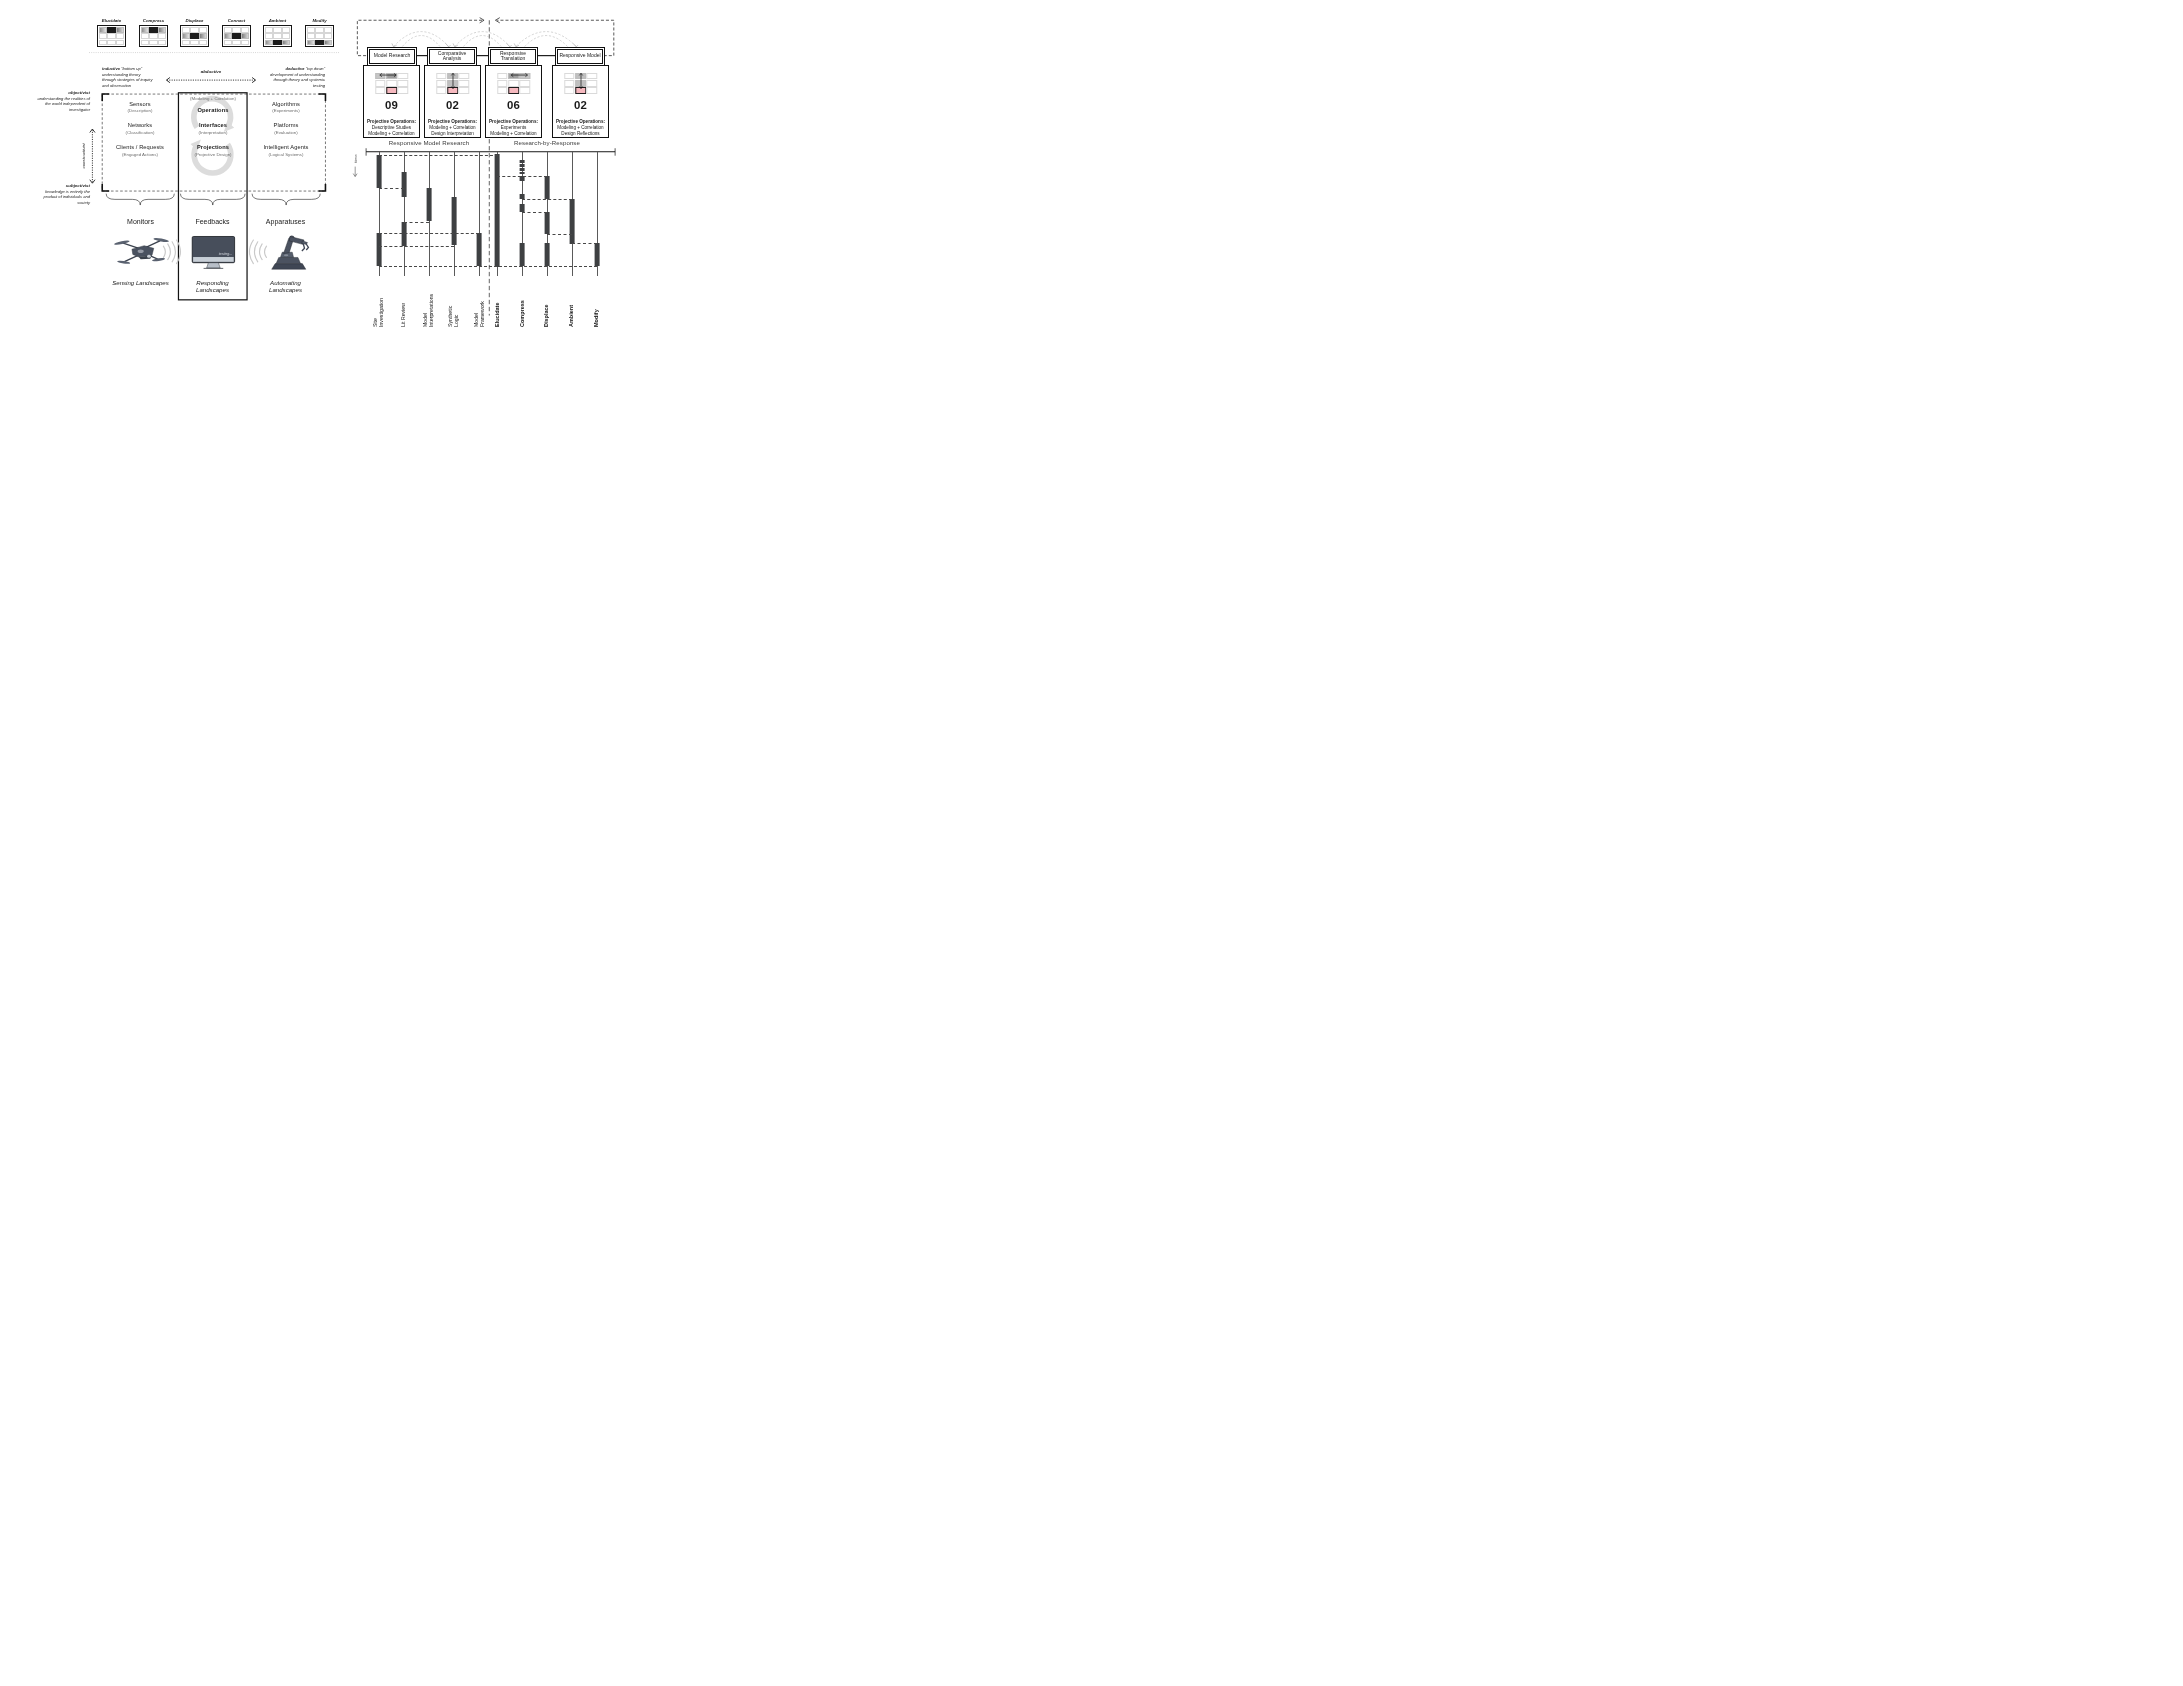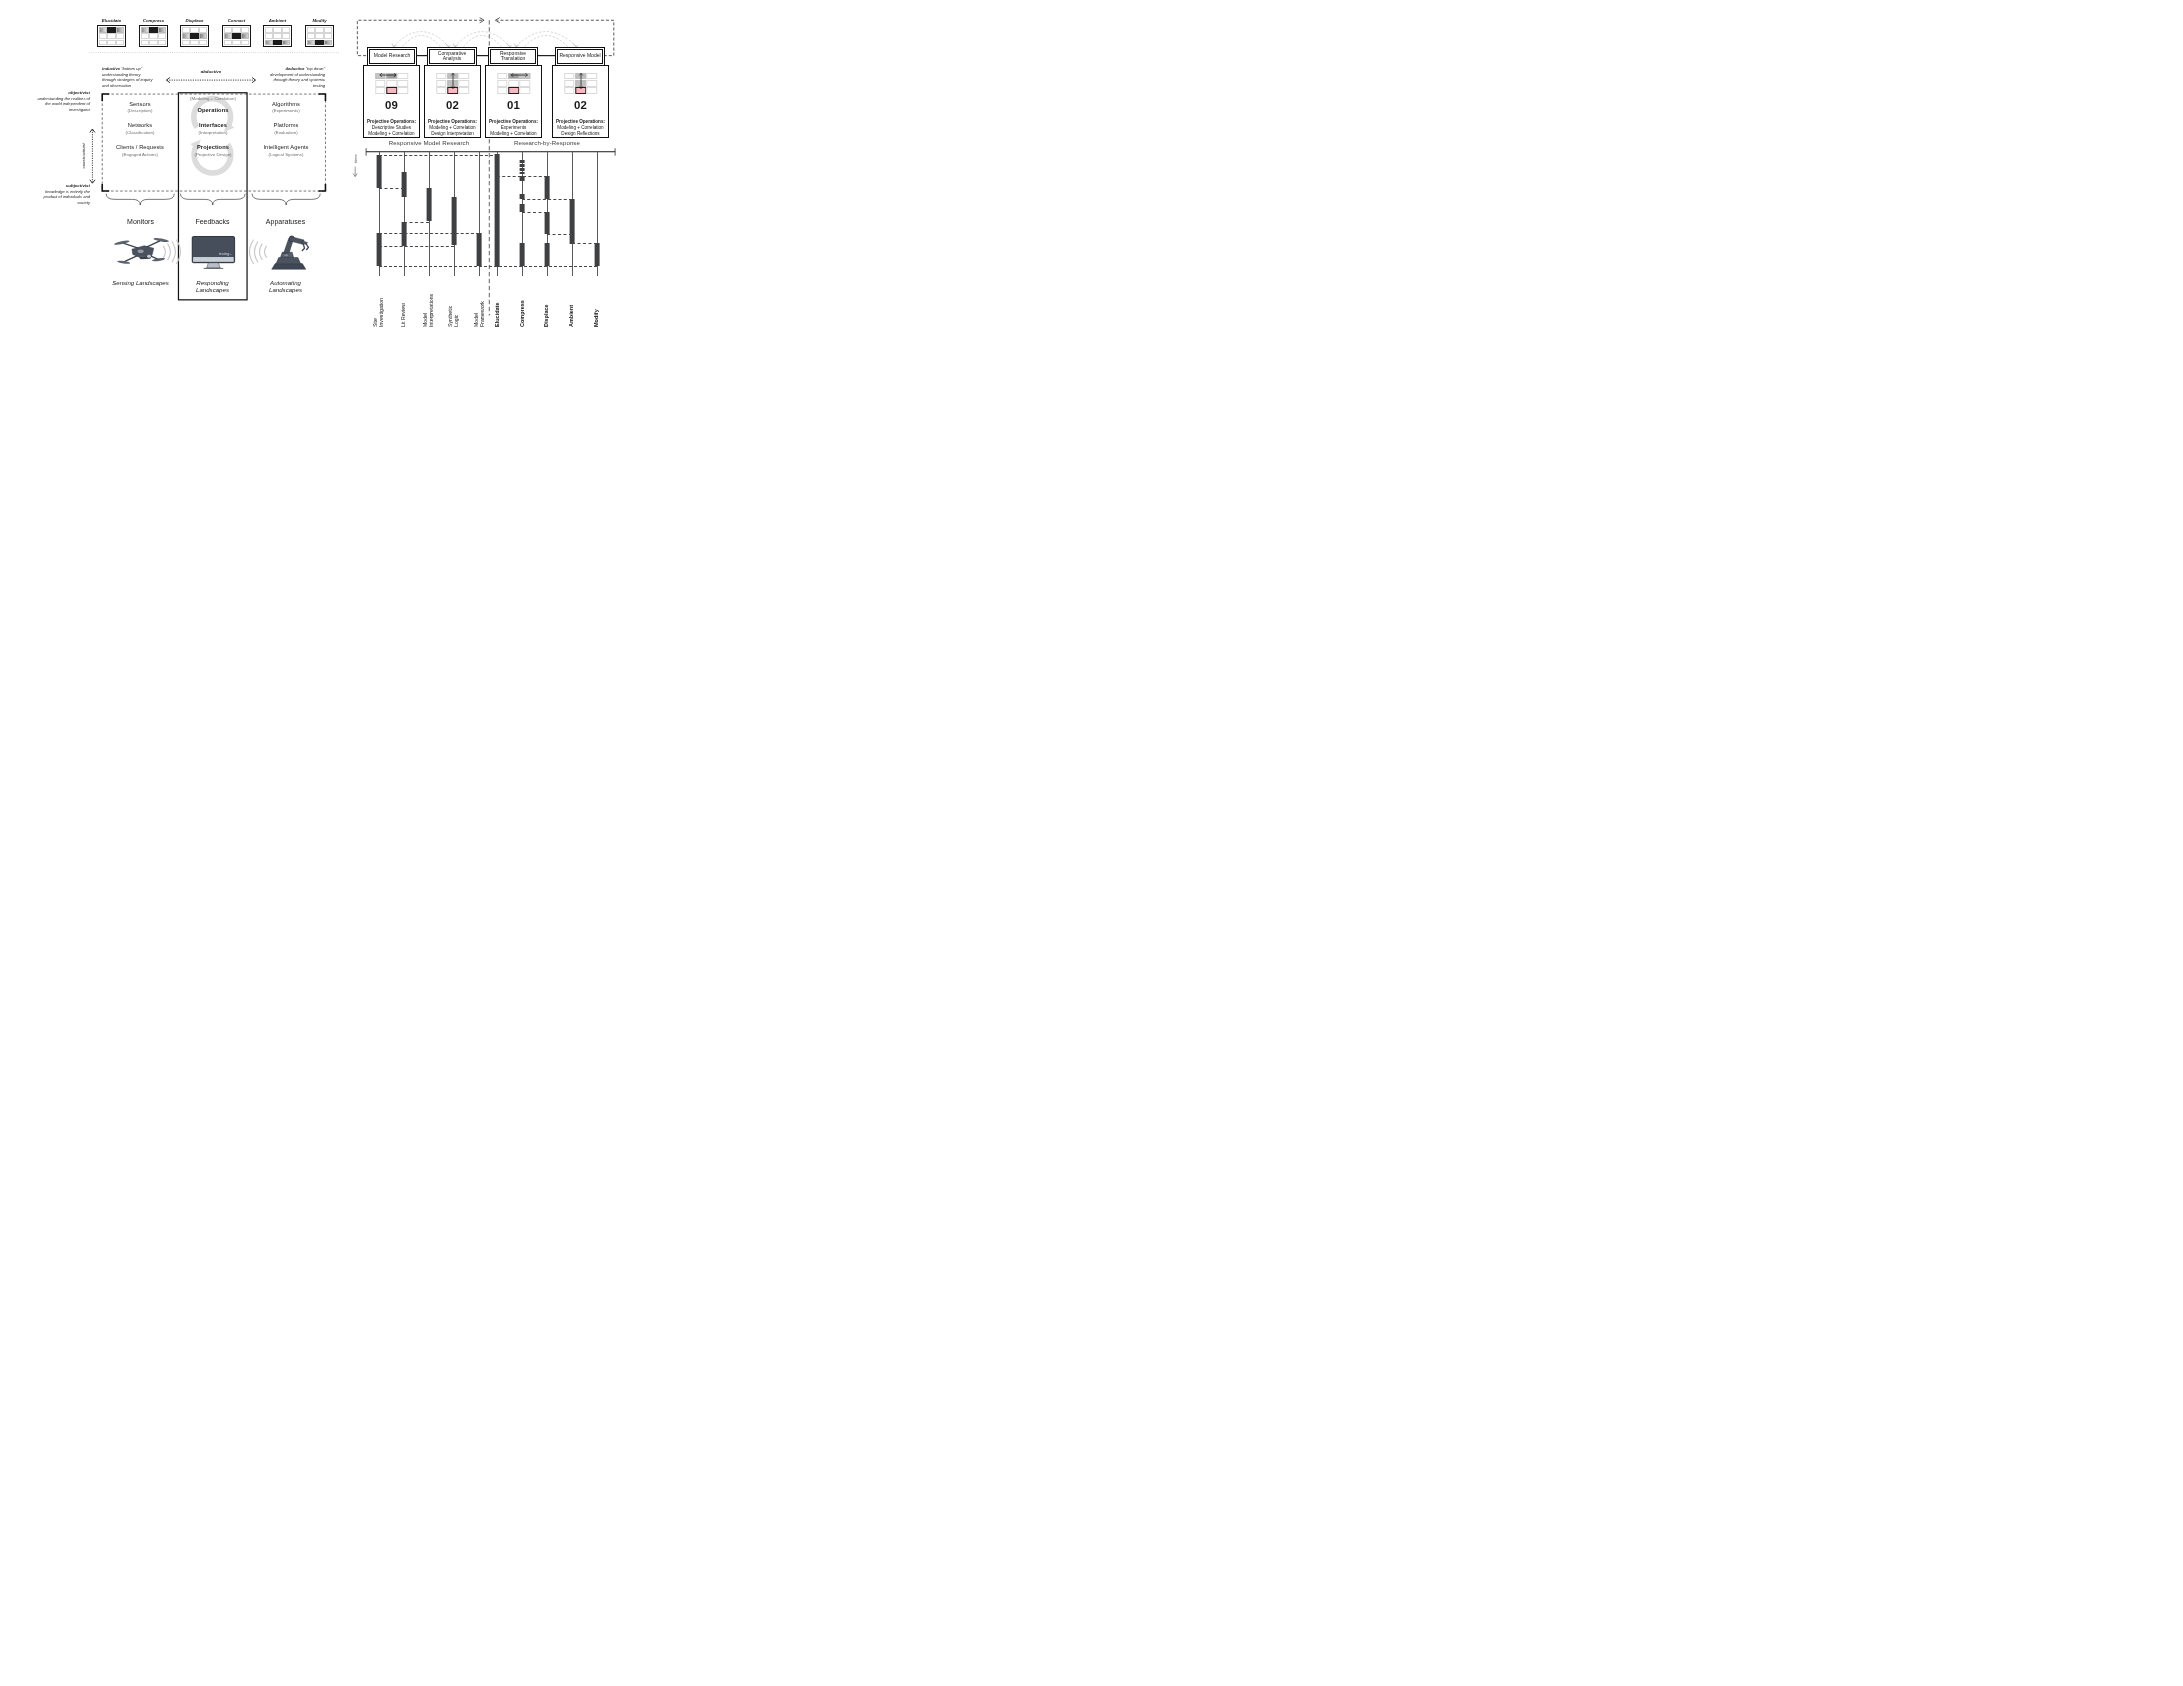--- a/index.html
+++ b/index.html
@@ -460,21 +460,21 @@
             <div class="ccell" style="background: rgb(255, 255, 255);"></div>
             <div class="ccell" style="background: rgb(246, 185, 191); border: 0.6px solid rgb(29, 29, 29);"></div>
             <div class="ccell" style="background: rgb(255, 255, 255);"></div>
           </div>
         </div>
         <svg width="29" height="18.3" style="position: absolute; left: 50%; transform: translateX(-50%); top: 6.1px; overflow: visible;" viewBox="0 0 66 42">
           <line x1="26.5" y1="7" x2="64" y2="7" stroke="#111" stroke-width="1.6"></line>
         <polyline points="31.5,3 26.5,7 31.5,11" fill="none" stroke="#111" stroke-width="1.4"></polyline>
         <polyline points="59,3 64,7 59,11" fill="none" stroke="#111" stroke-width="1.4"></polyline>
         </svg>
-        <div class="cnum">01</div>
+        <div class="cnum">06</div>
         <div class="copsh">Projective Operations:</div>
         <div class="cops">Experiments
 Modeling + Correlation</div>
       </div>
       <div class="fbox" style="left: 555px; top: 47px; width: 48px; height: 16.6px;">
         <div class="inner">Responsive Model</div>
       </div>
       <div class="card" style="left: 552px; top: 65px; width: 55px; height: 71px;">
         <div class="cgrid">
           <div class="crow">

